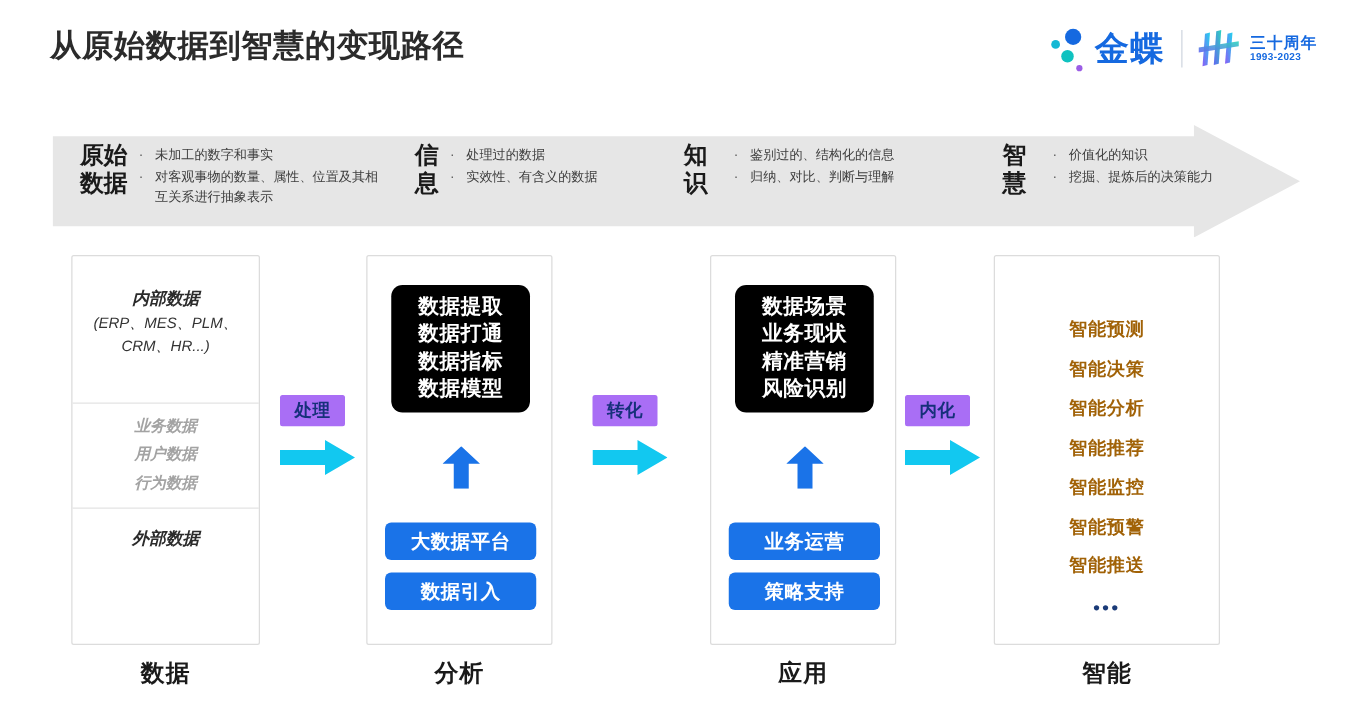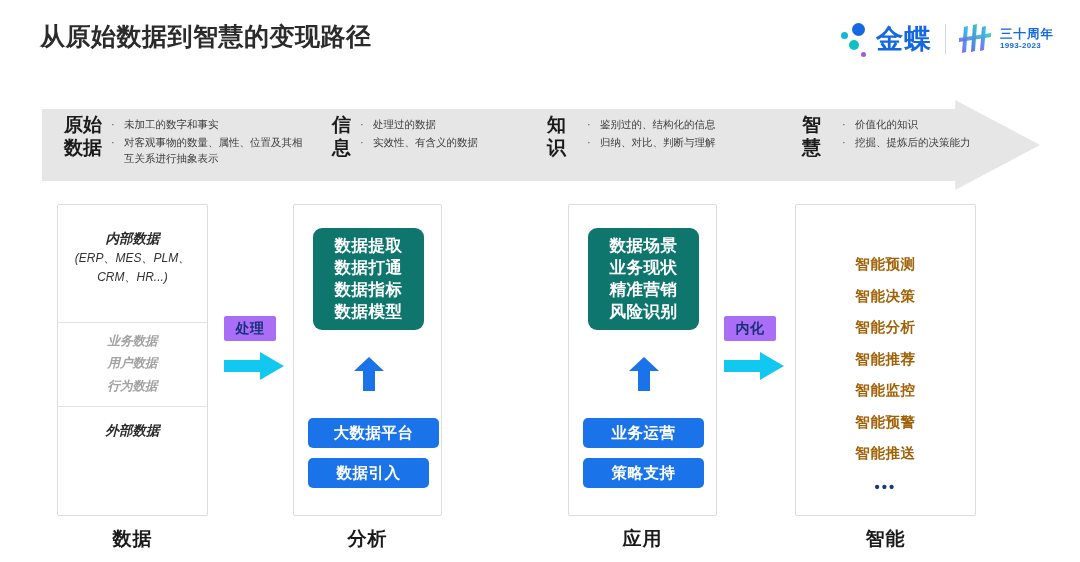--- a/index.html
+++ b/index.html
@@ -63,21 +63,21 @@
   .card-4 { left: 795px; width: 181px; }
 
   .seg { position: absolute; left: 0; width: 100%; text-align: center; }
   .seg-div { position: absolute; left: 0; width: 100%; height: 1px; background: #e3e3e3; }
   .seg-title { font-size: 13.5px; font-weight: bold; color: #2b2b2b; line-height: 1.5; }
   .seg-sub { font-size: 12px; color: #333; line-height: 1.55; padding: 0 8px; }
   .seg-gray { font-size: 12.5px; font-weight: bold; color: #a3a3a3; line-height: 1.78; }
 
   
   .blue-box {
-    position: absolute; background: #0f766e; border-radius: 9px;
+    position: absolute; background: #000000; border-radius: 9px;
     color: #fff; font-size: 16.5px; font-weight: bold; line-height: 1.33;
     display: flex; flex-direction: column; align-items: center; justify-content: center;
     letter-spacing: 0.5px;
   }
   .blue-pill {
     position: absolute; background: #1a73e8; border-radius: 5px;
     color: #fff; font-size: 15.5px; font-weight: bold;
     display: flex; align-items: center; justify-content: center;
     letter-spacing: 0.5px;
   }
@@ -240,21 +240,21 @@
   <div class="card card-2">
     <div class="blue-box" style="left:19px; top:23px; width:111px; height:102px;">
       <span>数据提取</span>
       <span>数据打通</span>
       <span>数据指标</span>
       <span>数据模型</span>
     </div>
     <svg class="up-arrow" style="left:60px; top:152px;" viewBox="0 0 30 34">
       <path d="M15 0 L30 14 L21 14 L21 34 L9 34 L9 14 L0 14 Z" fill="#1a73e8"></path>
     </svg>
-    <div class="blue-pill" style="left:14px; top:213px; width:131px; height:30px;">大数据平台</div>
+    <div class="blue-pill" style="left:14px; top:213px; width:121px; height:30px;">大数据平台</div>
     <div class="blue-pill" style="left:14px; top:253px; width:121px; height:30px;">数据引入</div>
   </div>
 
   <div class="card card-3">
     <div class="blue-box" style="left:19px; top:23px; width:111px; height:102px;">
       <span>数据场景</span>
       <span>业务现状</span>
       <span>精准营销</span>
       <span>风险识别</span>
     </div>
@@ -277,20 +277,26 @@
       <div class="smart-ellipsis">•••</div>
     </div>
   </div>
 
   <div class="connector conn-1">
     <div class="conn-label">处理</div>
     <svg class="conn-arrow" viewBox="0 0 60 30">
       <path d="M0 9 L36 9 L36 1 L60 15 L36 29 L36 21 L0 21 Z" fill="#12c8f0"></path>
     </svg>
   </div>
+  <div class="connector conn-2">
+    <div class="conn-label">转化</div>
+    <svg class="conn-arrow" viewBox="0 0 60 30">
+      <path d="M0 9 L36 9 L36 1 L60 15 L36 29 L36 21 L0 21 Z" fill="#12c8f0"></path>
+    </svg>
+  </div>
   <div class="connector conn-3">
     <div class="conn-label">内化</div>
     <svg class="conn-arrow" viewBox="0 0 60 30">
       <path d="M0 9 L36 9 L36 1 L60 15 L36 29 L36 21 L0 21 Z" fill="#12c8f0"></path>
     </svg>
   </div>
 
   <div class="foot-label fl-1">数据</div>
   <div class="foot-label fl-3">应用</div>
   <div class="foot-label fl-2">分析</div>

